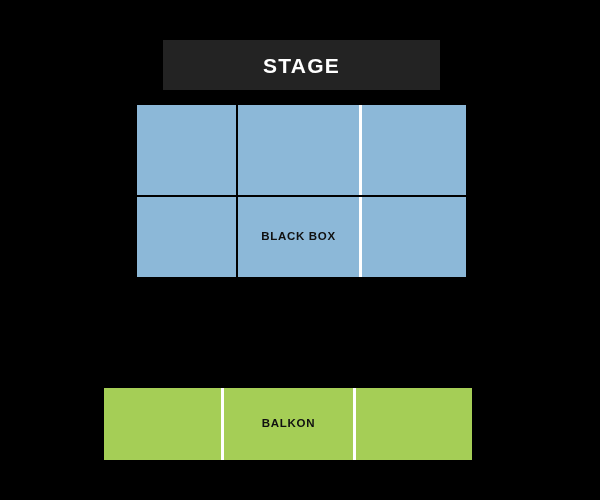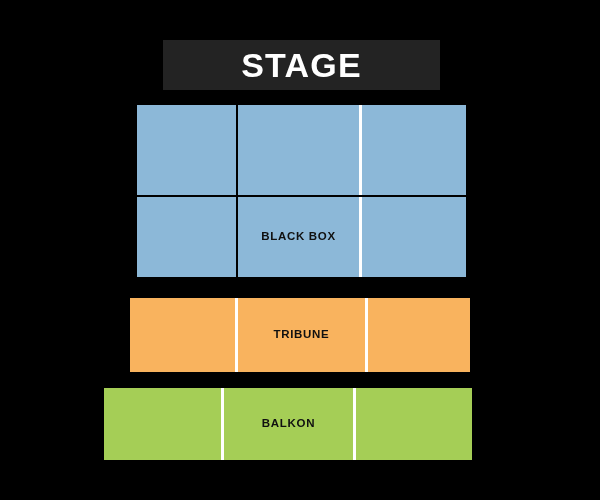--- a/index.html
+++ b/index.html
@@ -26,21 +26,21 @@
     width: 277px;
     height: 50px;
     background: #232323;
     display: flex;
     align-items: center;
     justify-content: center;
     box-sizing: border-box;
   }
   .stage-label {
     color: #ffffff;
-    font-size: 34px;
+    font-size: 21px;
     font-weight: bold;
     letter-spacing: 1.2px;
     line-height: 1;
     font-family: "Liberation Sans", sans-serif;
     user-select: none;
   }
 
   
   .seat-block {
     position: absolute;
@@ -137,29 +137,20 @@
     </div>
     <div class="block-row row-bottom">
       <div class="seat-cell cell-left"></div>
       <div class="seat-cell cell-center">
         <span class="cell-label">BLACK BOX</span>
       </div>
       <div class="seat-cell cell-right"></div>
     </div>
   </div>
 
-  <div class="seat-block" id="block-tribune">
-    <div class="block-row">
-      <div class="seat-cell cell-left"></div>
-      <div class="seat-cell cell-center">
-        <span class="cell-label">TRIBUNE</span>
-      </div>
-      <div class="seat-cell cell-right"></div>
-    </div>
-  </div>
 
   <div class="seat-block" id="block-balkon">
     <div class="block-row">
       <div class="seat-cell cell-left"></div>
       <div class="seat-cell cell-center">
         <span class="cell-label">BALKON</span>
       </div>
       <div class="seat-cell cell-right"></div>
     </div>
   </div>

